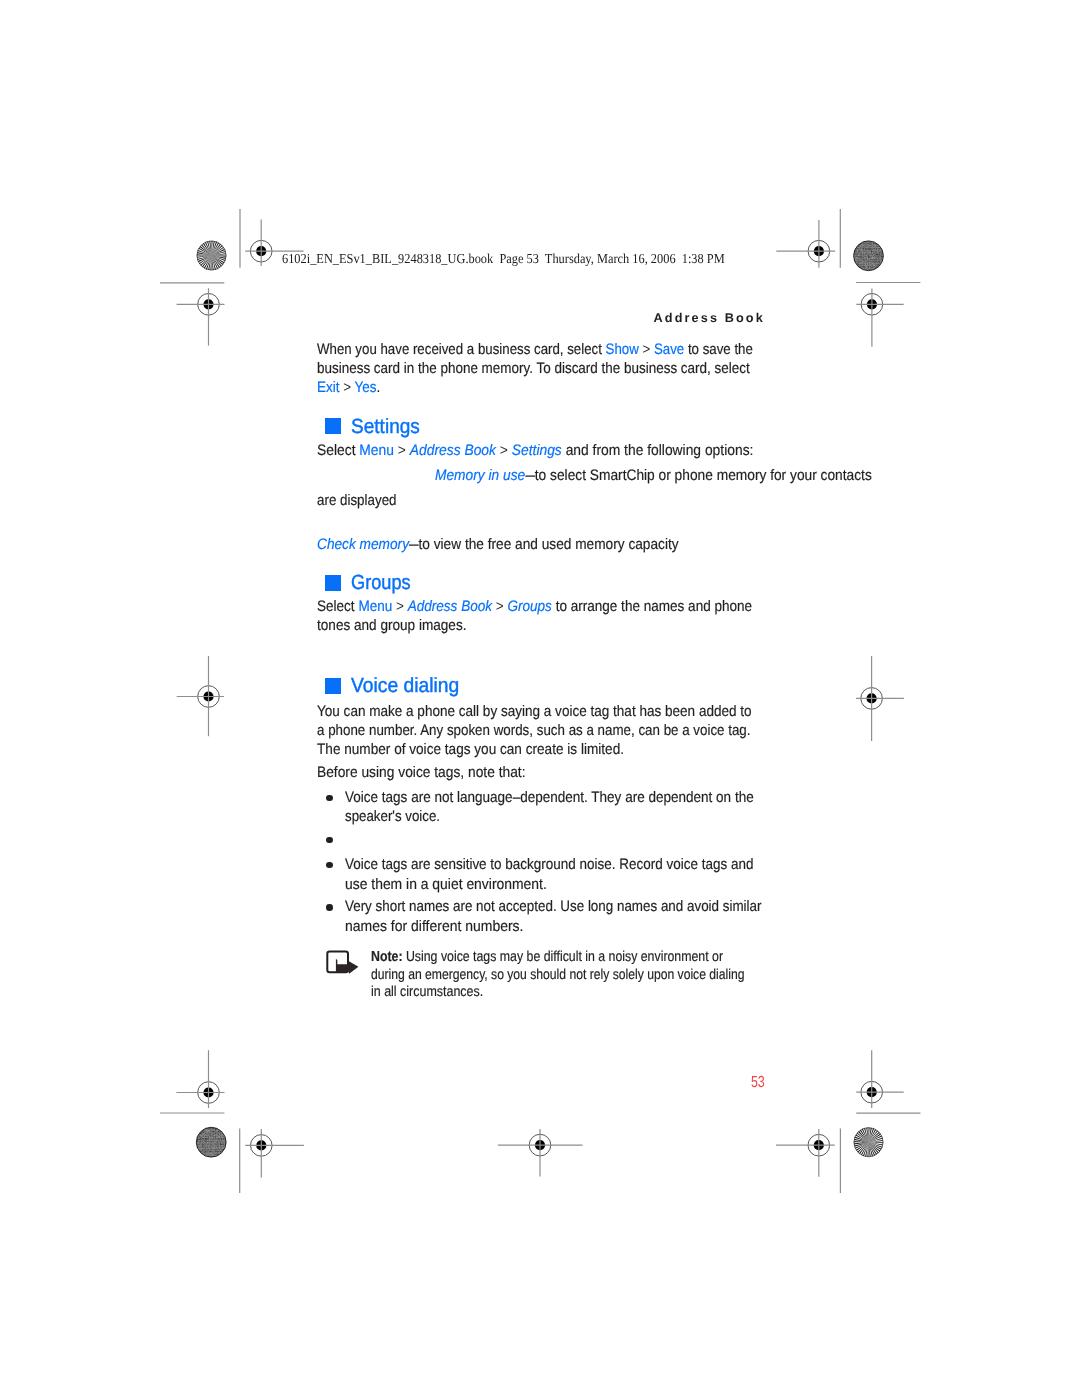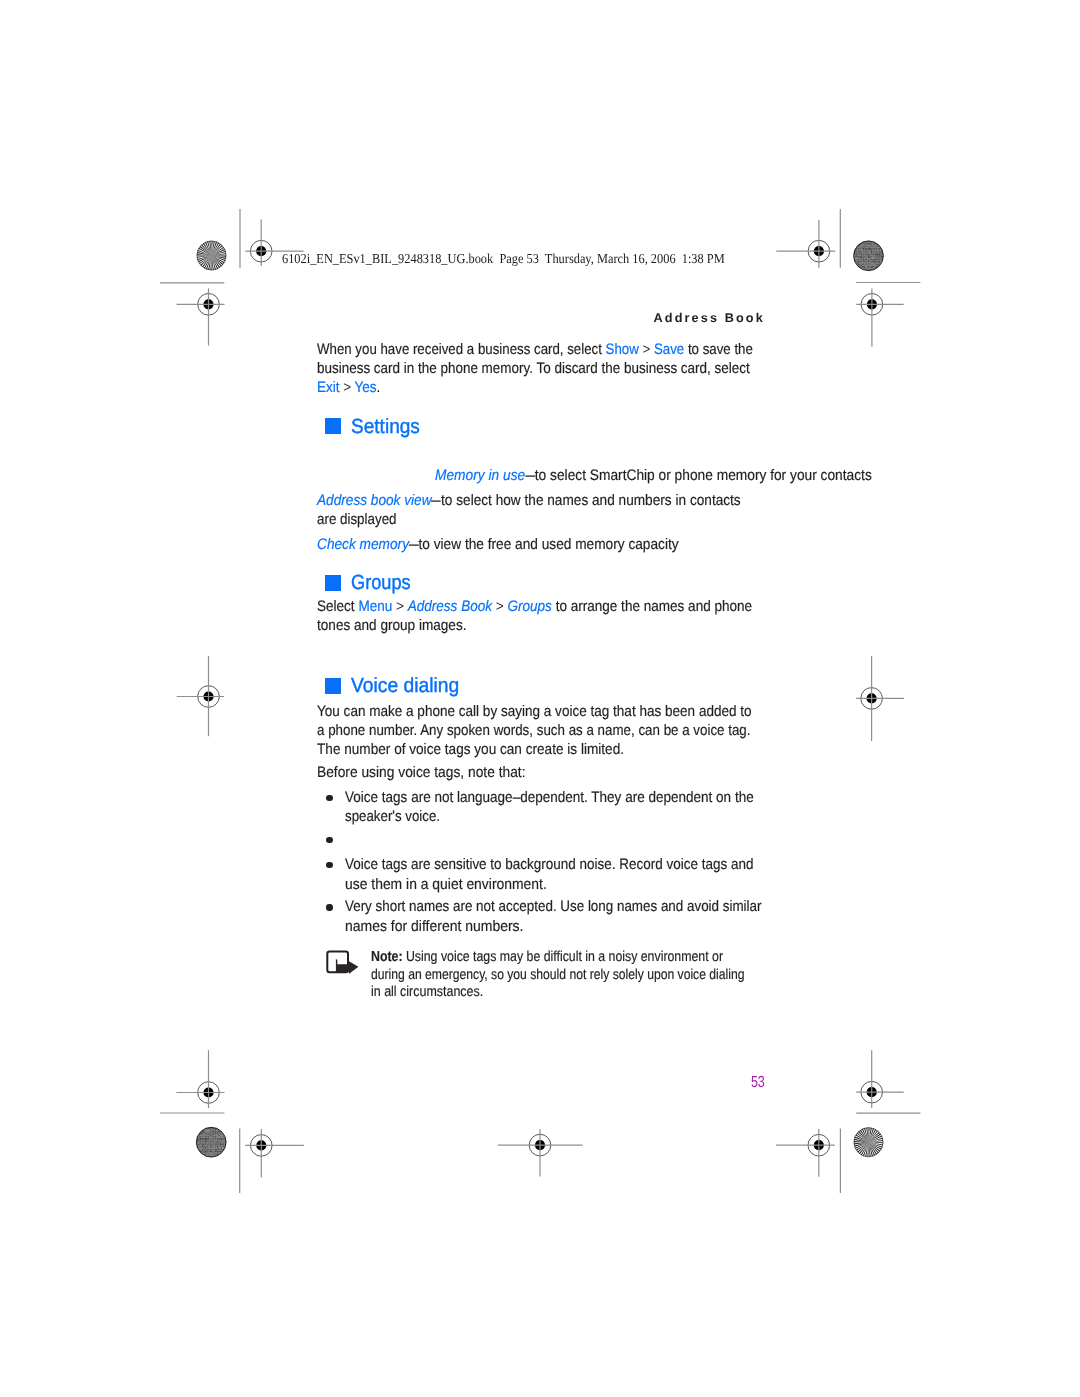--- a/index.html
+++ b/index.html
@@ -11,21 +11,21 @@
         will-change:transform;}
   #marks{position:absolute;left:0;top:0;width:1080px;height:1397px;pointer-events:none;}
 
   .slug{position:absolute;left:282.2px;top:252.0px;font-family:"Liberation Serif",serif;
         font-size:13.7px;line-height:13.7px;color:#1c1c1c;white-space:pre;}
   .slug span{display:inline-block;transform-origin:0 0;}
   .runhead{position:absolute;left:0;top:312.4px;width:764.8px;text-align:right;
            font-family:"Liberation Sans",sans-serif;font-size:12.7px;line-height:12.7px;
            font-weight:bold;color:#231f20;letter-spacing:2.1px;}
   .pageno{position:absolute;left:0;top:1075.3px;width:765.2px;text-align:right;
-          font-family:"Liberation Sans",sans-serif;font-size:16.0px;line-height:16.0px;color:#a21caf;}
+          font-family:"Liberation Sans",sans-serif;font-size:16.0px;line-height:16.0px;color:#ef4444;}
   .pageno span{display:inline-block;transform:scaleX(0.78);transform-origin:100% 0;}
 
   .content{position:absolute;left:0;top:0;width:1080px;height:1397px;color:#231f20;}
   .blk{position:absolute;left:317px;width:600px;}
   .lnrow{white-space:nowrap;}
   .ln{display:inline-block;transform-origin:0 0;white-space:nowrap;}
   .note-icon{position:absolute;left:0;top:0;pointer-events:none;}
   .para{font-size:15.2px;line-height:19.33px;-webkit-text-stroke:0.18px currentColor;}
   .note{font-size:14.5px;-webkit-text-stroke:0.18px currentColor;line-height:17.6px;left:370.9px;width:600px;}
   .bul{left:345.4px;width:600px;}
@@ -132,25 +132,27 @@
   <div class="runhead">Address Book</div>
   <div class="pageno"><span>53</span></div>
   <div class="content">
       <div class="blk para" style="top: 339.6px;">
         <div class="lnrow"><span class="ln" style="transform: scaleX(0.874259);"><span>When you have received a business card, select </span><span class="a">Show</span><span> </span><span class="gt">&gt;</span><span> </span><span class="a">Save</span><span> to save the</span></span></div>
         <div class="lnrow"><span class="ln" style="transform: scaleX(0.886255);"><span>business card in the phone memory. To discard the business card, select</span></span></div>
         <div class="lnrow"><span class="ln" style="transform: scaleX(0.886477);"><span class="a">Exit</span><span> </span><span class="gt">&gt;</span><span> </span><span class="a">Yes</span><span>.</span></span></div>
       </div>
       <div class="hd-sq" style="top: 418px; left: 325.4px; width: 15.9px; height: 15.9px;"></div>
       <div class="hd-tx" style="top: 416.6px; left: 351px; transform: scaleX(0.930099);">Settings</div>
+      <div class="blk para" style="top: 440.8px;">
+        <div class="lnrow"><span class="ln" style="transform: scaleX(0.911451);"><span>Select </span><span class="a">Menu</span><span> </span><span class="gt">&gt;</span><span> </span><span class="ai">Address Book</span><span> </span><span class="gt">&gt;</span><span> </span><span class="ai">Settings</span><span> and from the following options:</span></span></div>
+      </div>
       <div class="blk para" style="top: 465.7px; text-align: right;">
         <div class="lnrow"><span class="ln" style="transform: scaleX(0.905373);"><span class="ai">Memory in use</span><span class="dash">—</span><span>to select SmartChip or phone memory for your contacts</span></span></div>
       </div>
       <div class="blk para" style="top: 490.6px;">
-        <div class="lnrow"><span class="ln" style="transform: scaleX(0.898532);"><span class="ai">Address book view</span><span class="dash">—</span><span>to select how the names and numbers in contacts</span></span></div>
         <div class="lnrow"><span class="ln" style="transform: scaleX(0.879972);"><span>are displayed</span></span></div>
       </div>
       <div class="blk para" style="top: 534.8px; text-decoration: underline;">
         <div class="lnrow"><span class="ln" style="transform: scaleX(0.900763);"><span class="ai">Check memory</span><span class="dash">—</span><span>to view the free and used memory capacity</span></span></div>
       </div>
       <div class="hd-sq" style="top: 575px; left: 325.4px; width: 15.9px; height: 15.9px;"></div>
       <div class="hd-tx" style="top: 573px; left: 351px; transform: scaleX(0.886451);">Groups</div>
       <div class="blk para" style="top: 596.9px;">
         <div class="lnrow"><span class="ln" style="transform: scaleX(0.891399);"><span>Select </span><span class="a">Menu</span><span> </span><span class="gt">&gt;</span><span> </span><span class="ai">Address Book</span><span> </span><span class="gt">&gt;</span><span> </span><span class="ai">Groups</span><span> to arrange the names and phone</span></span></div>
         <div class="lnrow"><span class="ln" style="transform: scaleX(0.894206);"><span>tones and group images.</span></span></div>

